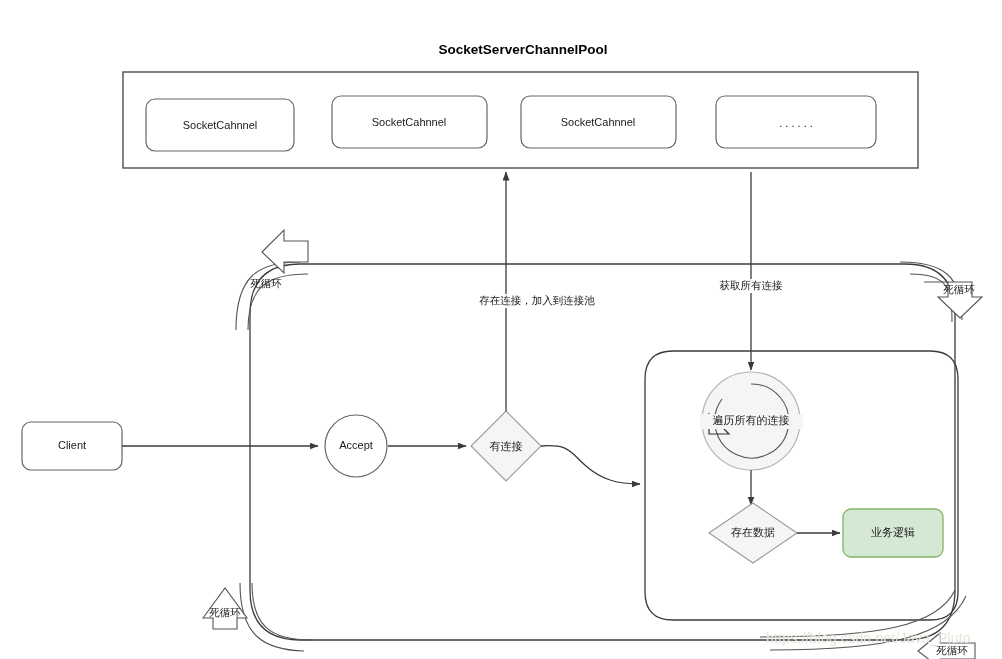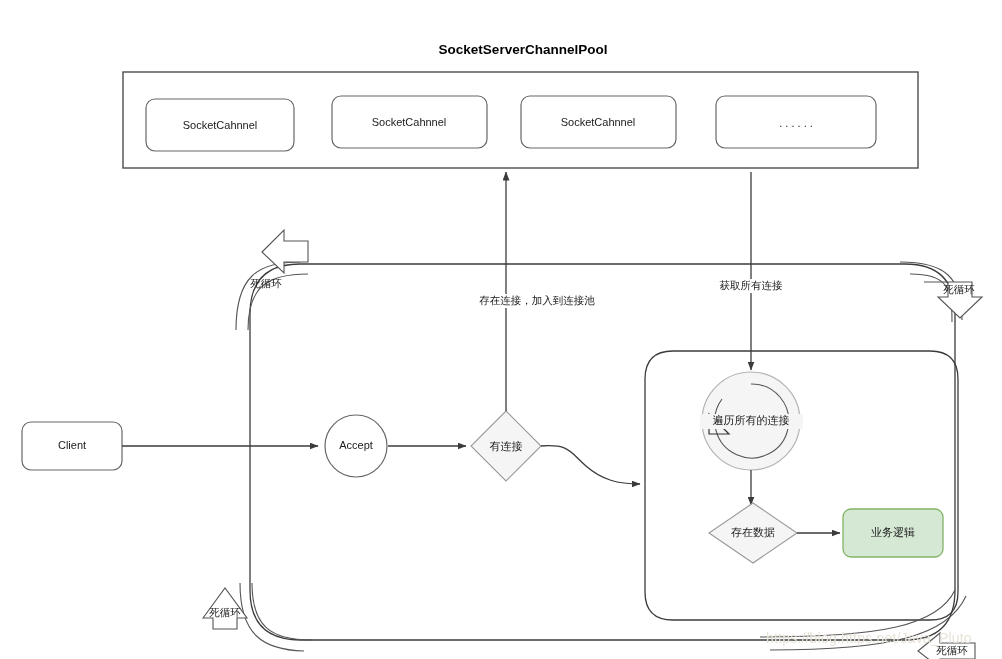--- a/index.html
+++ b/index.html
@@ -204,15 +204,15 @@
     <polygon class="block-arrow" points="203,618 225,588 247,618 237,618 237,629 213,629 213,618"></polygon>
     <text class="loop-label" x="225" y="613">死循环</text>
 
     <path class="loop-path" d="M 760 637 C 880 637 938 626 955 590"></path>
     <path class="loop-path" d="M 770 650 C 890 650 948 636 966 596"></path>
     <polygon class="block-arrow" points="918,651 940,633 940,643 975,643 975,659 940,659 940,668"></polygon>
     <text class="loop-label" x="952" y="651">死循环</text>
 
   </svg>
 
-  <div class="watermark">https://blog.https.net/Java_Pluto</div>
+  <div class="watermark">https://blog.csdn.net/Java_Pluto</div>
 
 </div>
 
 </body></html>

